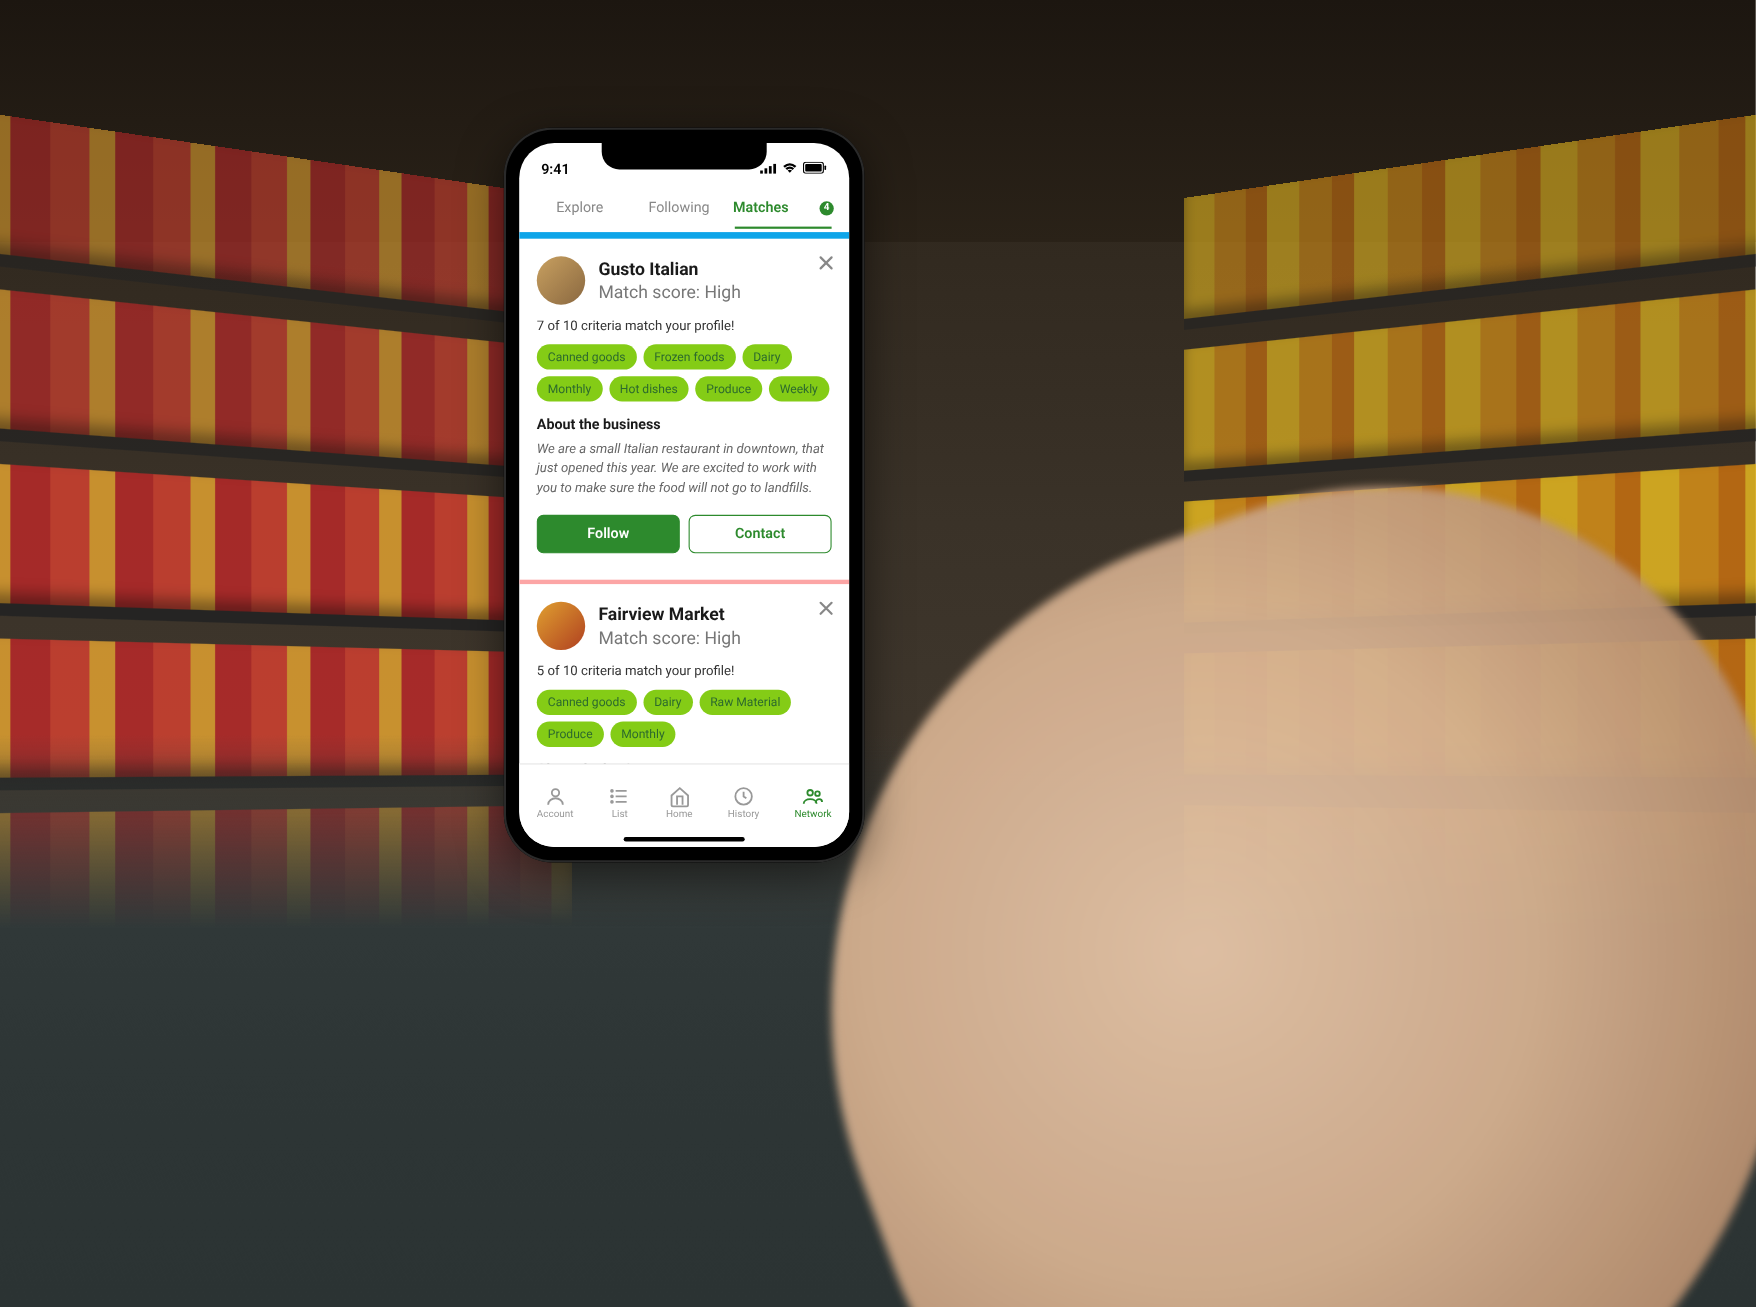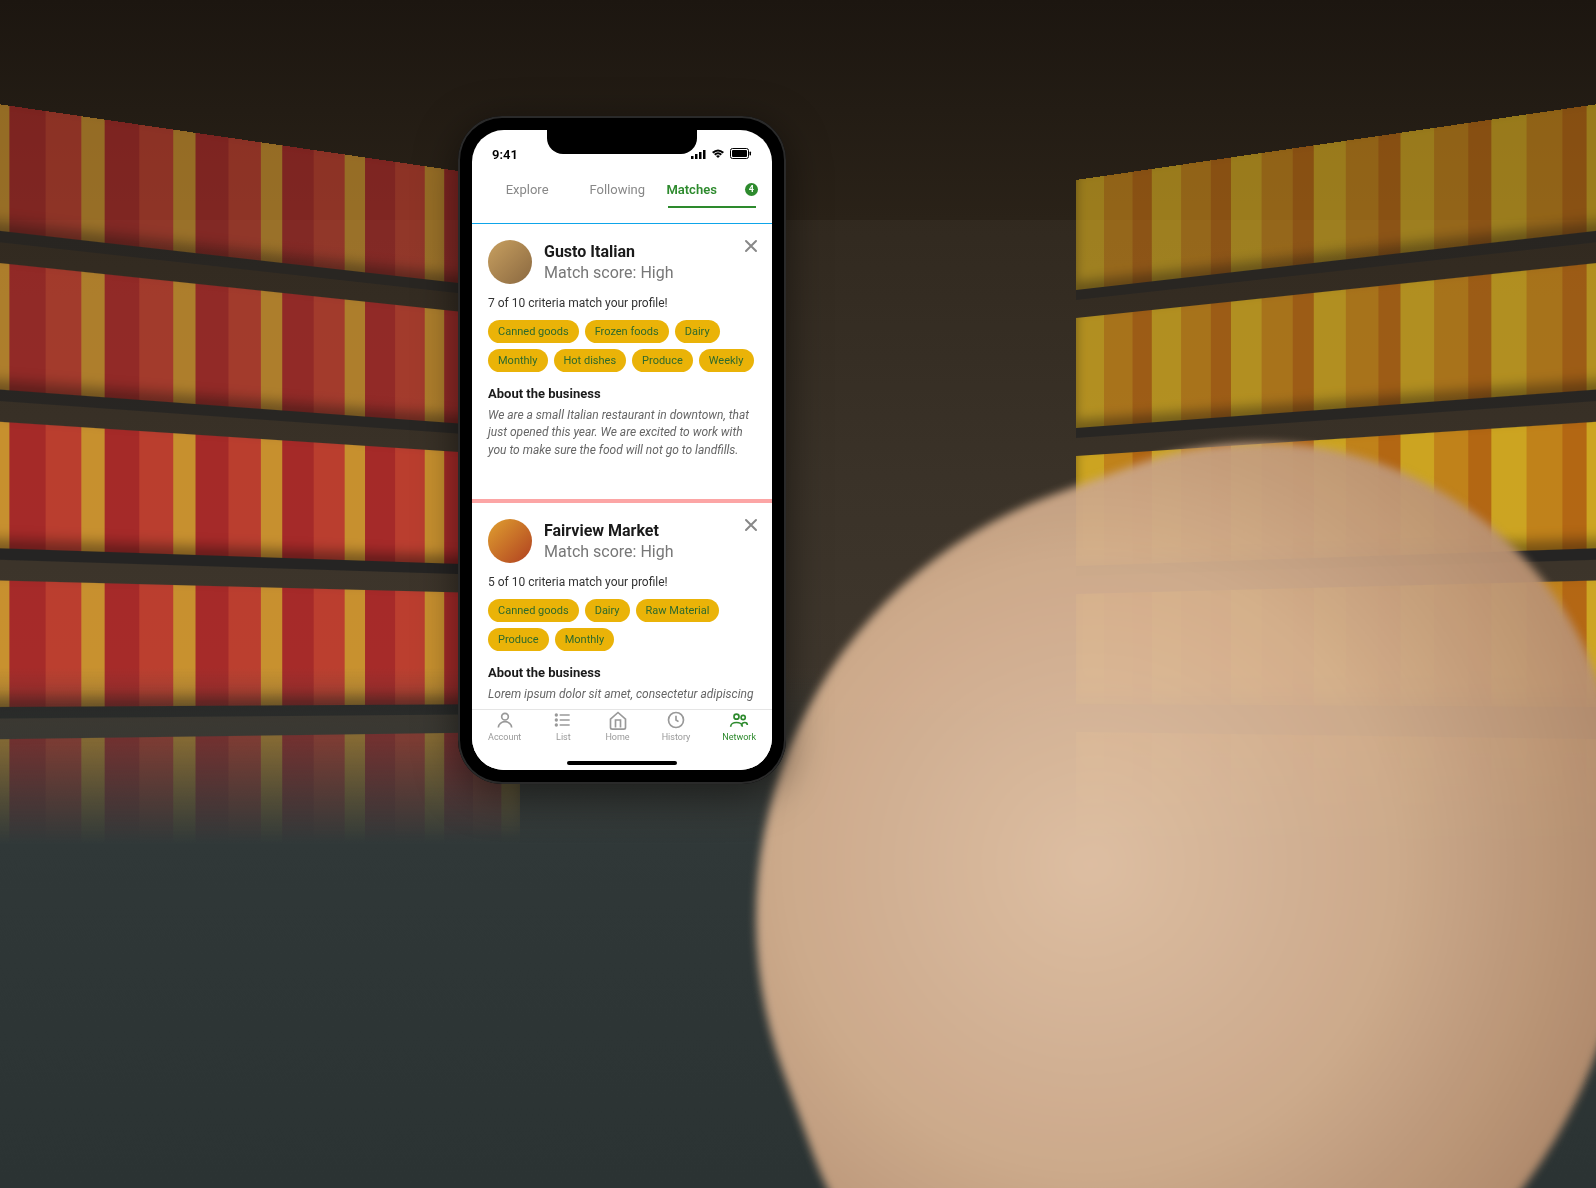--- a/index.html
+++ b/index.html
@@ -45,45 +45,45 @@
   height: 100%;
   background: #fff;
   border-radius: 32px;
   overflow: hidden;
   position: relative;
 }
 .status-bar { display: flex; justify-content: space-between; align-items: center; padding: 10px 20px 0 20px; height: 38px; font-size: 13px; font-weight: 600; color: #000; }
 .status-right { display: flex; gap: 5px; align-items: center; }
 .signal-icon, .wifi-icon, .battery-icon { display: inline-block; }
 
-.tabs { display: flex; border-bottom: 1px solid #0ea5e9; padding: 6px 10px 16px 10px; }
+.tabs { display: flex; border-bottom: 6px solid #0ea5e9; padding: 6px 10px 4px 10px; }
 .tab { flex: 1; text-align: center; padding: 8px 4px 10px; font-size: 13px; color: #888; position: relative; cursor: pointer; display: flex; align-items: center; justify-content: center; gap: 3px; }
 .tab.active { color: #2d8a2d; font-weight: 600; gap: 28px; }
 .tab.active::after { content: ""; position: absolute; bottom: -1px; left: 6px; right: 6px; height: 2px; background: #2d8a2d; }
 .tab .badge { background: #2d8a2d; color: #fff; border-radius: 8px; font-size: 9px; padding: 1px 4px; min-width: 12px; line-height: 11px; font-weight: 700; }
 
 .content { height: calc(100% - 38px - 38px - 58px); overflow: hidden; padding: 0; }
 .card { padding: 16px 16px 24px 16px; border-bottom: 4px solid #fca5a5; position: relative; }
 .card-close { position: absolute; top: 14px; right: 14px; color: #888; cursor: pointer; }
 .card-head { display: flex; gap: 12px; align-items: center; margin-bottom: 12px; }
 .avatar { width: 44px; height: 44px; border-radius: 50%; background: linear-gradient(135deg, #c8a060 0%, #8a6840 100%); flex-shrink: 0; }
 .avatar.market { background: linear-gradient(135deg, #e0a030 0%, #b04020 100%); }
 .biz-name { font-size: 16px; font-weight: 700; color: #1a1a1a; }
 .score { font-size: 16px; color: #777; margin-top: 2px; }
 .criteria-line { font-size: 12px; color: #333; margin-bottom: 10px; }
 .pills { display: flex; flex-wrap: wrap; gap: 6px; margin-bottom: 14px; }
-.pill { background: #eab308; color: #2d6a2d; font-size: 11px; padding: 5px 10px; border-radius: 12px; }
+.pill { background: #84cc16; color: #2d6a2d; font-size: 11px; padding: 5px 10px; border-radius: 12px; }
 .section-h { font-size: 13px; font-weight: 700; color: #1a1a1a; margin-bottom: 6px; }
 .desc { font-size: 12px; color: #666; line-height: 1.45; margin-bottom: 16px; font-style: italic; }
 .btns { display: flex; gap: 8px; }
 .btn { flex: 1; padding: 9px 0; border-radius: 6px; font-size: 13px; font-weight: 600; text-align: center; cursor: pointer; }
 .btn-primary { background: #2d8a2d; color: #fff; border: 1px solid #2d8a2d; }
 .btn-outline { background: #fff; color: #2d8a2d; border: 1px solid #2d8a2d; }
 
-.bottom-nav { position: absolute; bottom: 0; left: 0; right: 0; height: 61px; background: #fff; border-top: 1px solid #e5e5e5; display: flex; justify-content: space-around; align-items: flex-start; padding-bottom: 6px; }
+.bottom-nav { position: absolute; bottom: 0; left: 0; right: 0; height: 76px; background: #fff; border-top: 1px solid #e5e5e5; display: flex; justify-content: space-around; align-items: center; padding-bottom: 6px; }
 .nav-item { display: flex; flex-direction: column; align-items: center; gap: 2px; color: #999; font-size: 9px; cursor: pointer; }
 .nav-item.active { color: #2d8a2d; }
 .nav-item.active svg { stroke: #2d8a2d; }
 .home-indicator { position: absolute; bottom: 5px; left: 50%; transform: translateX(-50%); width: 110px; height: 4px; background: #000; border-radius: 3px; }
 </style>
 </head>
 <body>
 
 <div class="bg-scene">
   <div class="bg-ceiling"></div>
@@ -162,20 +162,24 @@
           <span class="pill">Canned goods</span>
           <span class="pill">Frozen foods</span>
           <span class="pill">Dairy</span>
           <span class="pill">Monthly</span>
           <span class="pill">Hot dishes</span>
           <span class="pill">Produce</span>
           <span class="pill">Weekly</span>
         </div>
         <div class="section-h">About the business</div>
         <div class="desc">We are a small Italian restaurant in downtown, that just opened this year. We are excited to work with you to make sure the food will not go to landfills.</div>
+        <div class="btns">
+          <div class="btn btn-primary">Follow</div>
+          <div class="btn btn-outline">Contact</div>
+        </div>
       </div>
 
       <div class="card">
         <div class="card-close">
           <svg width="14" height="14" viewBox="0 0 14 14">
               <path d="M2 2 L12 12 M12 2 L2 12" stroke="#888" stroke-width="2" stroke-linecap="round"></path>
             </svg>
         </div>
         <div class="card-head">
           <div class="avatar market"></div>

